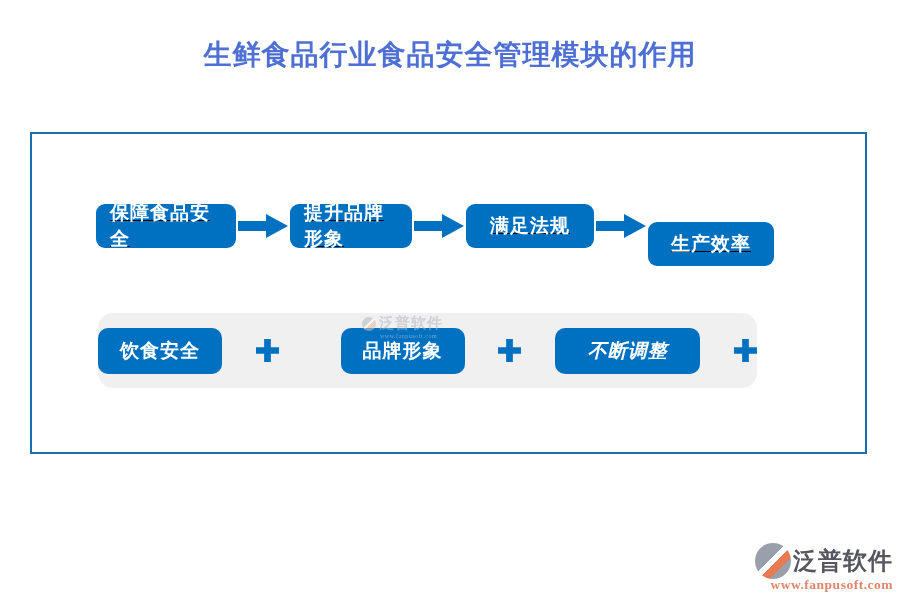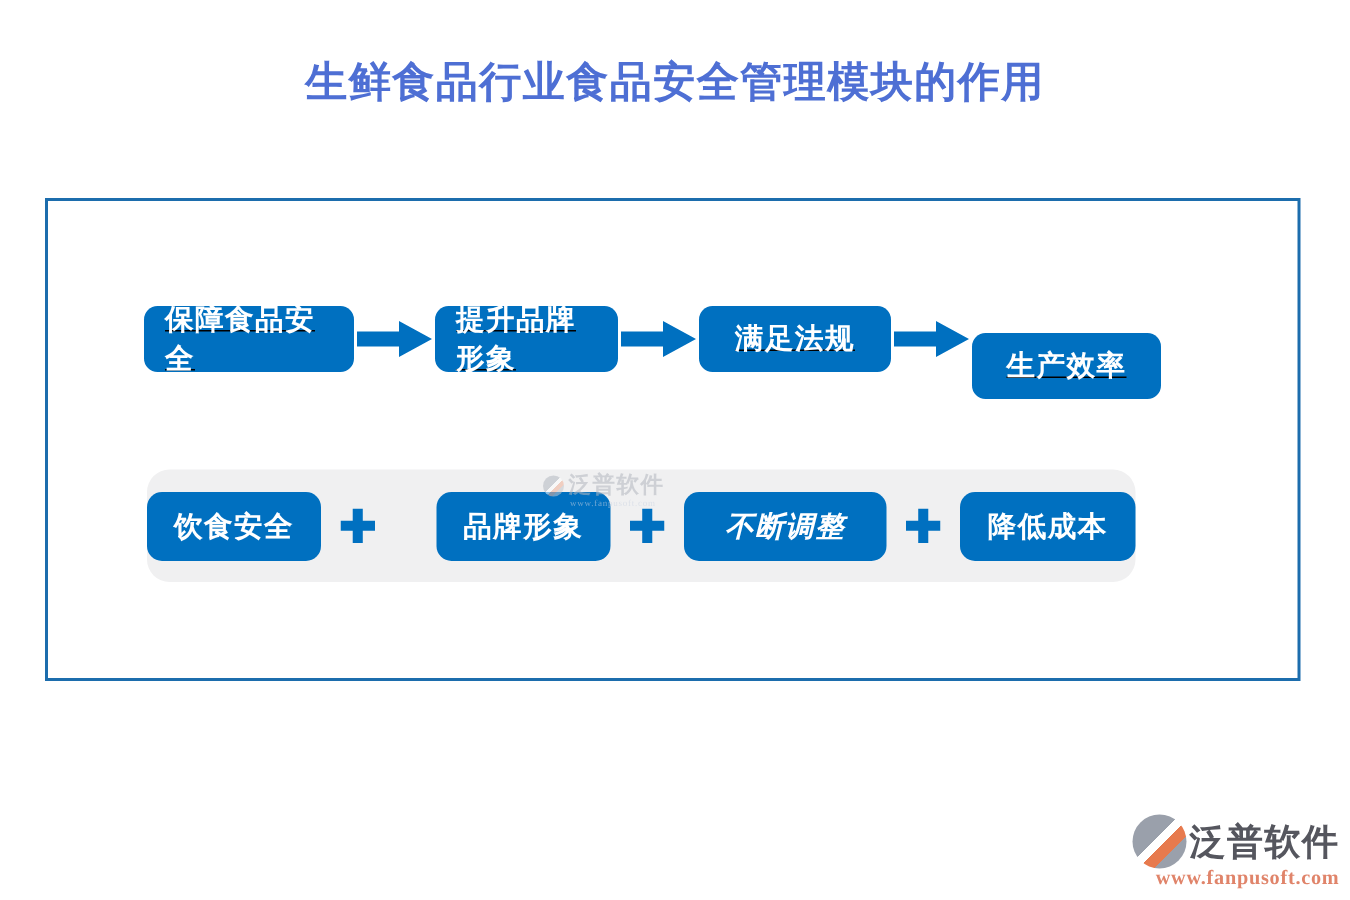--- a/index.html
+++ b/index.html
@@ -163,21 +163,20 @@
         <path d="M8.5 0 h7 v8.5 h8.5 v7 h-8.5 v8.5 h-7 v-8.5 H0 v-7 h8.5 Z"></path>
       </svg>
     <div class="obtn o2">品牌形象</div>
     <svg class="plus-icon" viewBox="0 0 24 24" xmlns="http://www.w3.org/2000/svg">
         <path d="M8.5 0 h7 v8.5 h8.5 v7 h-8.5 v8.5 h-7 v-8.5 H0 v-7 h8.5 Z"></path>
       </svg>
     <div class="obtn o3">不断调整</div>
     <svg class="plus-icon" viewBox="0 0 24 24" xmlns="http://www.w3.org/2000/svg">
         <path d="M8.5 0 h7 v8.5 h8.5 v7 h-8.5 v8.5 h-7 v-8.5 H0 v-7 h8.5 Z"></path>
       </svg>
-    <div class="obtn o4">降低成本</div>
   </div>
 
   <div class="footer">
     <div class="footer-top">
       <span class="logo-mark"></span>
       <span class="brand-text">泛普软件</span>
     </div>
     <div class="site-url">www.fanpusoft.com</div>
   </div>
 

